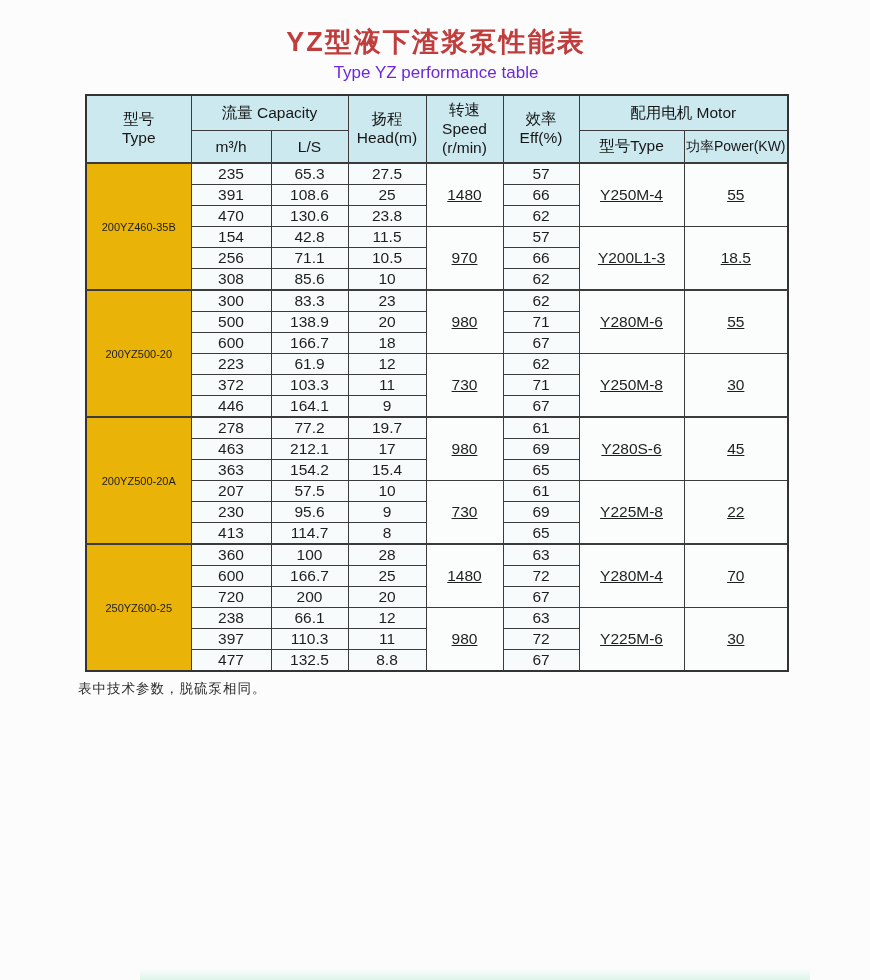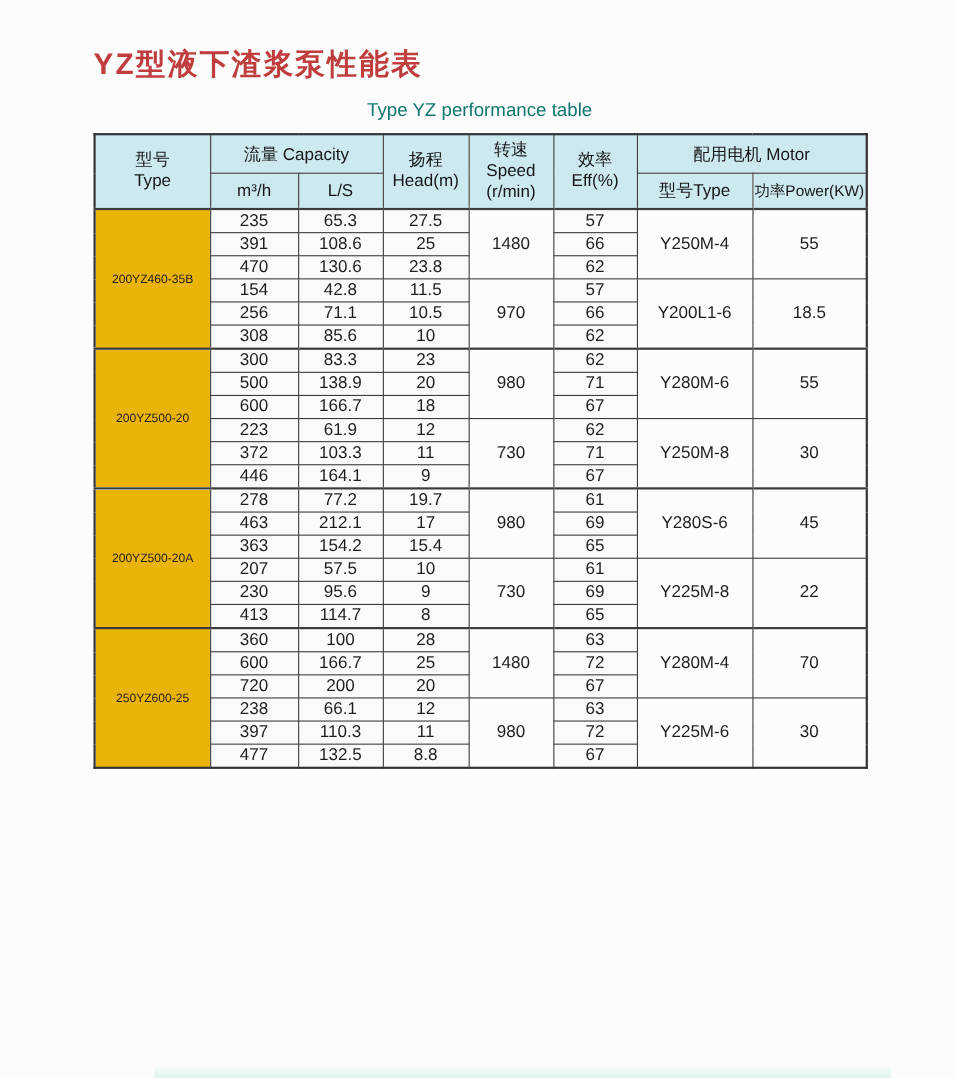--- a/index.html
+++ b/index.html
@@ -14,38 +14,38 @@
     font-family:"Liberation Sans", sans-serif;
     color:#1e1e1e;
   }
   .page{
     position:relative;
     width:870px;height:980px;
     background:#fcfcfc;
     overflow:hidden;
   }
   .title{
-    margin:16px;
+    margin:0;
     padding-top:26px;
     width:702px;
     margin-left:85px;
-    text-align:left;
+    text-align:center;
     font-size:27px;
     font-weight:bold;
     letter-spacing:2px;
     color:var(--title-red);
     line-height:1.2;
   }
   .subtitle{
     width:702px;
     margin-left:85px;
     margin-top:5px;
     text-align:center;
     font-size:17px;
-    color:#0f766e;
+    color:#6d28d9;
   }
   table.perf{
     border-collapse:collapse;
     table-layout:fixed;
     margin:11px 0 0 85px;
     width:702px;
     background:#fbfdfd;
     padding-left:36px;
   }
   table.perf th, table.perf td{
@@ -62,21 +62,21 @@
   th{
     background:var(--header-bg);
     font-weight:normal;
     font-size:15.5px;
     color:#161616;
   }
   th .hline{display:block;line-height:1.22;}
   th.small{font-size:14px;}
   tbody td{height:20px;font-size:15.5px;background:#f8fbfc;}
   tbody td.model{font-size:11px;background:#eab308;}
-  tbody td.merge{font-size:15.5px;background:#fbfdfd;}
+  tbody td.merge{font-size:15.5px;background:#fbfdfd;text-decoration:underline;}
   tbody tr.group-start td{border-top:2px solid var(--border);}
   .footnote{
     margin:8px 0 0 78px;
     font-size:13.5px;
     color:#2c2c2c;
     letter-spacing:1px;
   }
   .bottom-strip{
     position:absolute;
     left:140px;
@@ -157,21 +157,21 @@
           <td class="num">130.6</td>
           <td class="num">23.8</td>
           <td class="num">62</td>
         </tr>
         <tr>
           <td class="num">154</td>
           <td class="num">42.8</td>
           <td class="num">11.5</td>
           <td rowspan="3" class="merge">970</td>
           <td class="num">57</td>
-          <td rowspan="3" class="merge">Y200L1-6</td>
+          <td rowspan="3" class="merge">Y200L1-3</td>
           <td rowspan="3" class="merge">18.5</td>
         </tr>
         <tr>
           <td class="num">256</td>
           <td class="num">71.1</td>
           <td class="num">10.5</td>
           <td class="num">66</td>
         </tr>
         <tr>
           <td class="num">308</td>
@@ -304,15 +304,16 @@
         </tr>
         <tr>
           <td class="num">477</td>
           <td class="num">132.5</td>
           <td class="num">8.8</td>
           <td class="num">67</td>
         </tr>
       </tbody>
   </table>
 
+  <div class="footnote">表中技术参数，脱硫泵相同。</div>
 
   <div class="bottom-strip"></div>
 </div>
 
 </body></html>

